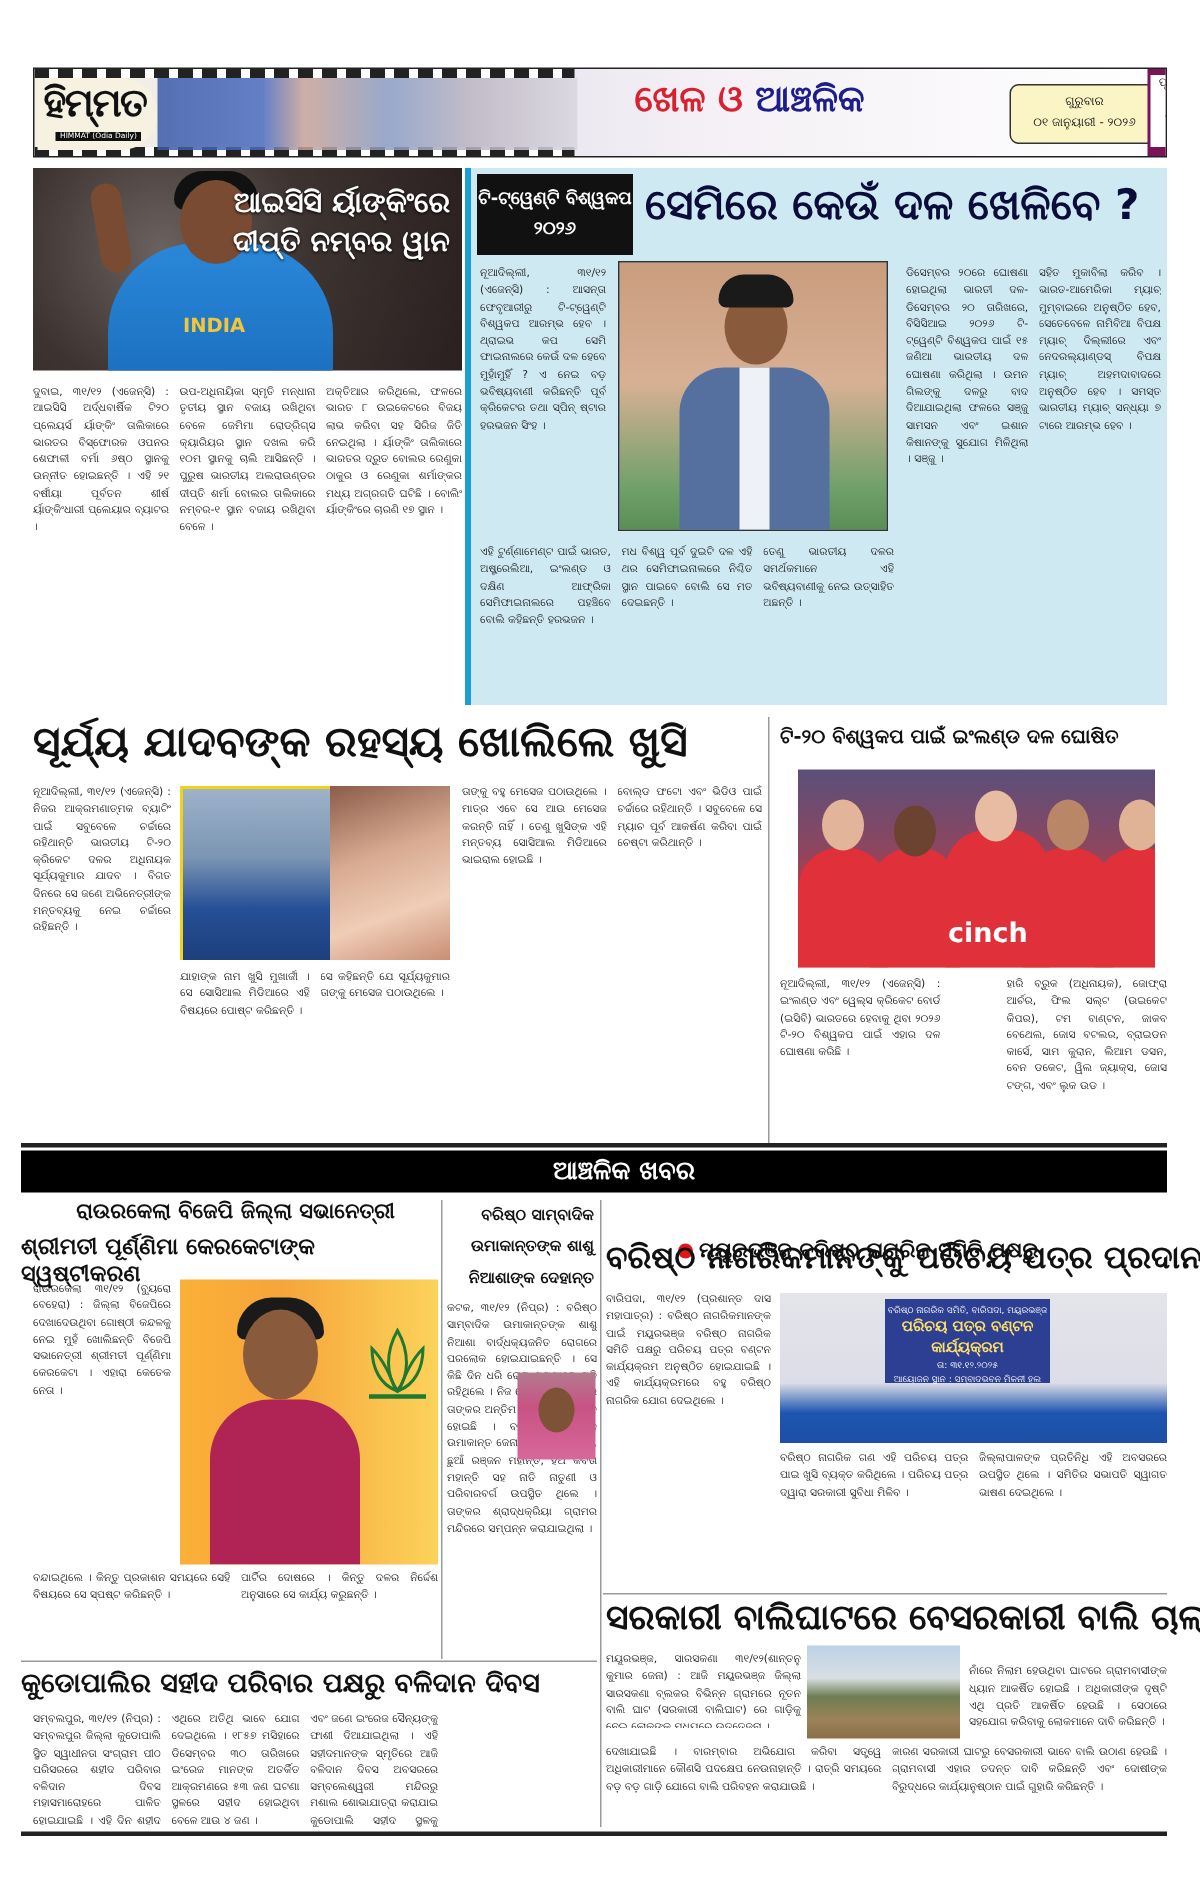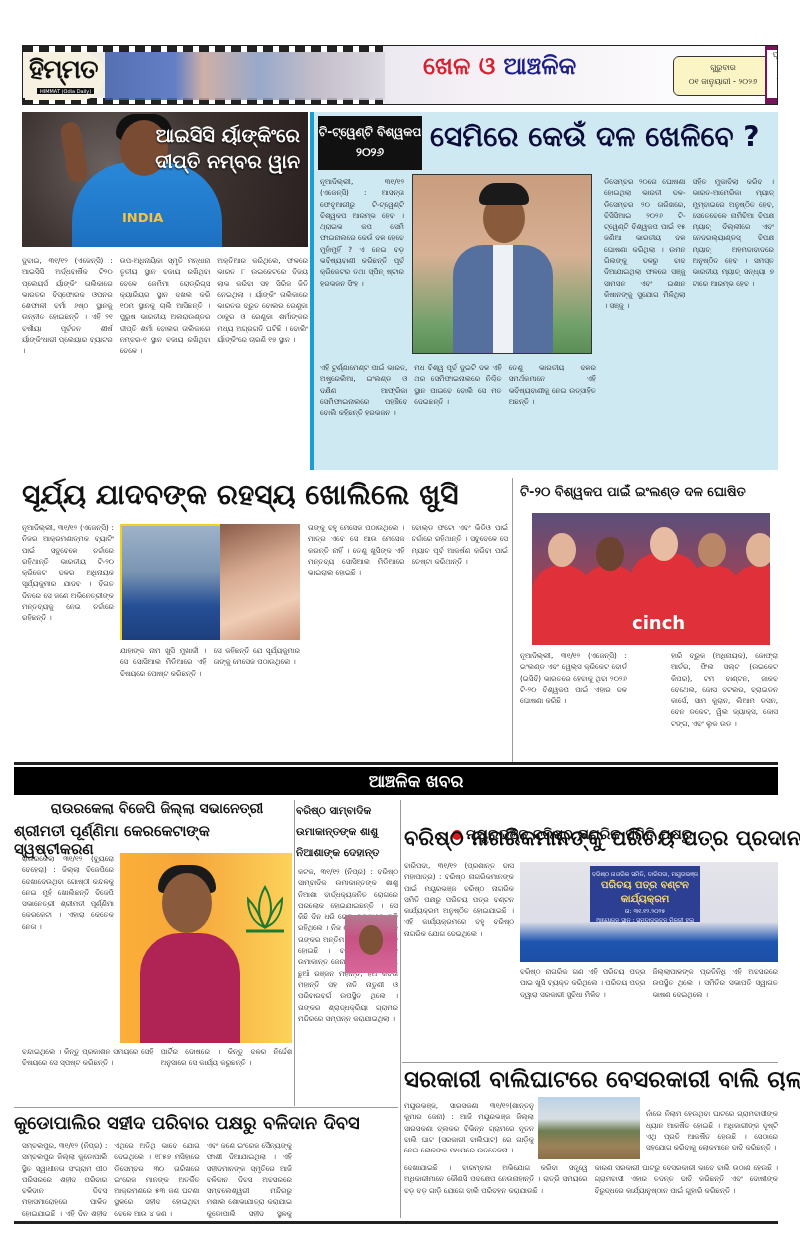--- a/index.html
+++ b/index.html
@@ -75,21 +75,21 @@
   .bjp-headline { position: absolute; left: 14px; top: 822px; width: 280px; text-align: left; font-size: 15px; font-weight: bold; }
   .bjp-col1 { left: 22px; top: 853px; width: 92px; height: 190px; }
   .bjp-photo { left: 120px; top: 853px; width: 172px; height: 190px; background: linear-gradient(90deg,#fbb038 0%,#f6a53a 40%,#fcd35a 100%); }
   .bjp-face { position: absolute; left: 42px; top: 20px; width: 50px; height: 60px; background: #8a5a3c; border-radius: 50%; }
   .bjp-hair { position: absolute; left: 38px; top: 12px; width: 58px; height: 28px; background: #1a1a1a; border-radius: 28px 28px 6px 6px; }
   .bjp-body { position: absolute; left: 20px; top: 80px; width: 100px; height: 110px; background: #b02455; border-radius: 40px 40px 0 0; }
   .bjp-lotus { position: absolute; left: 122px; top: 30px; width: 46px; height: 60px; }
   .bjp-cols-bottom { left: 22px; top: 1046px; width: 270px; height: 58px; }
 
   
-  .obit-headline { position: absolute; left: 296px; top: 800px; width: 100px; text-align: left; font-size: 10.5px; font-weight: bold; line-height: 21px; }
+  .obit-headline { position: absolute; left: 296px; top: 800px; width: 100px; text-align: right; font-size: 10.5px; font-weight: bold; line-height: 21px; }
   .obit-cols { left: 298px; top: 866px; width: 100px; height: 240px; }
   .obit-photo { left: 345px; top: 915px; width: 52px; height: 58px; background: linear-gradient(180deg,#b37b8f 0%,#c85284 40%,#d8689a 100%); }
   .obit-face { position: absolute; left: 14px; top: 10px; width: 24px; height: 30px; background: #7d5237; border-radius: 50%; }
 
   
   .senior-kicker { position: absolute; left: 452px; top: 802px; font-size: 14px; font-weight: bold; white-space: nowrap; margin-top: 24px; }
   .senior-kicker .dot { display: inline-block; width: 10px; height: 10px; background: #e0161b; border-radius: 50%; margin-right: 4px; vertical-align: middle; }
   .senior-headline { position: absolute; left: 404px; top: 826px; font-size: 21px; font-weight: bold; white-space: nowrap; }
   .senior-col1 { left: 404px; top: 860px; width: 110px; height: 196px; }
   .senior-photo { left: 520px; top: 862px; width: 258px; height: 100px; background: linear-gradient(180deg,#e4e4ea 0%,#dcdde7 60%,#1d55b0 80%,#1d4fa5 100%); }

